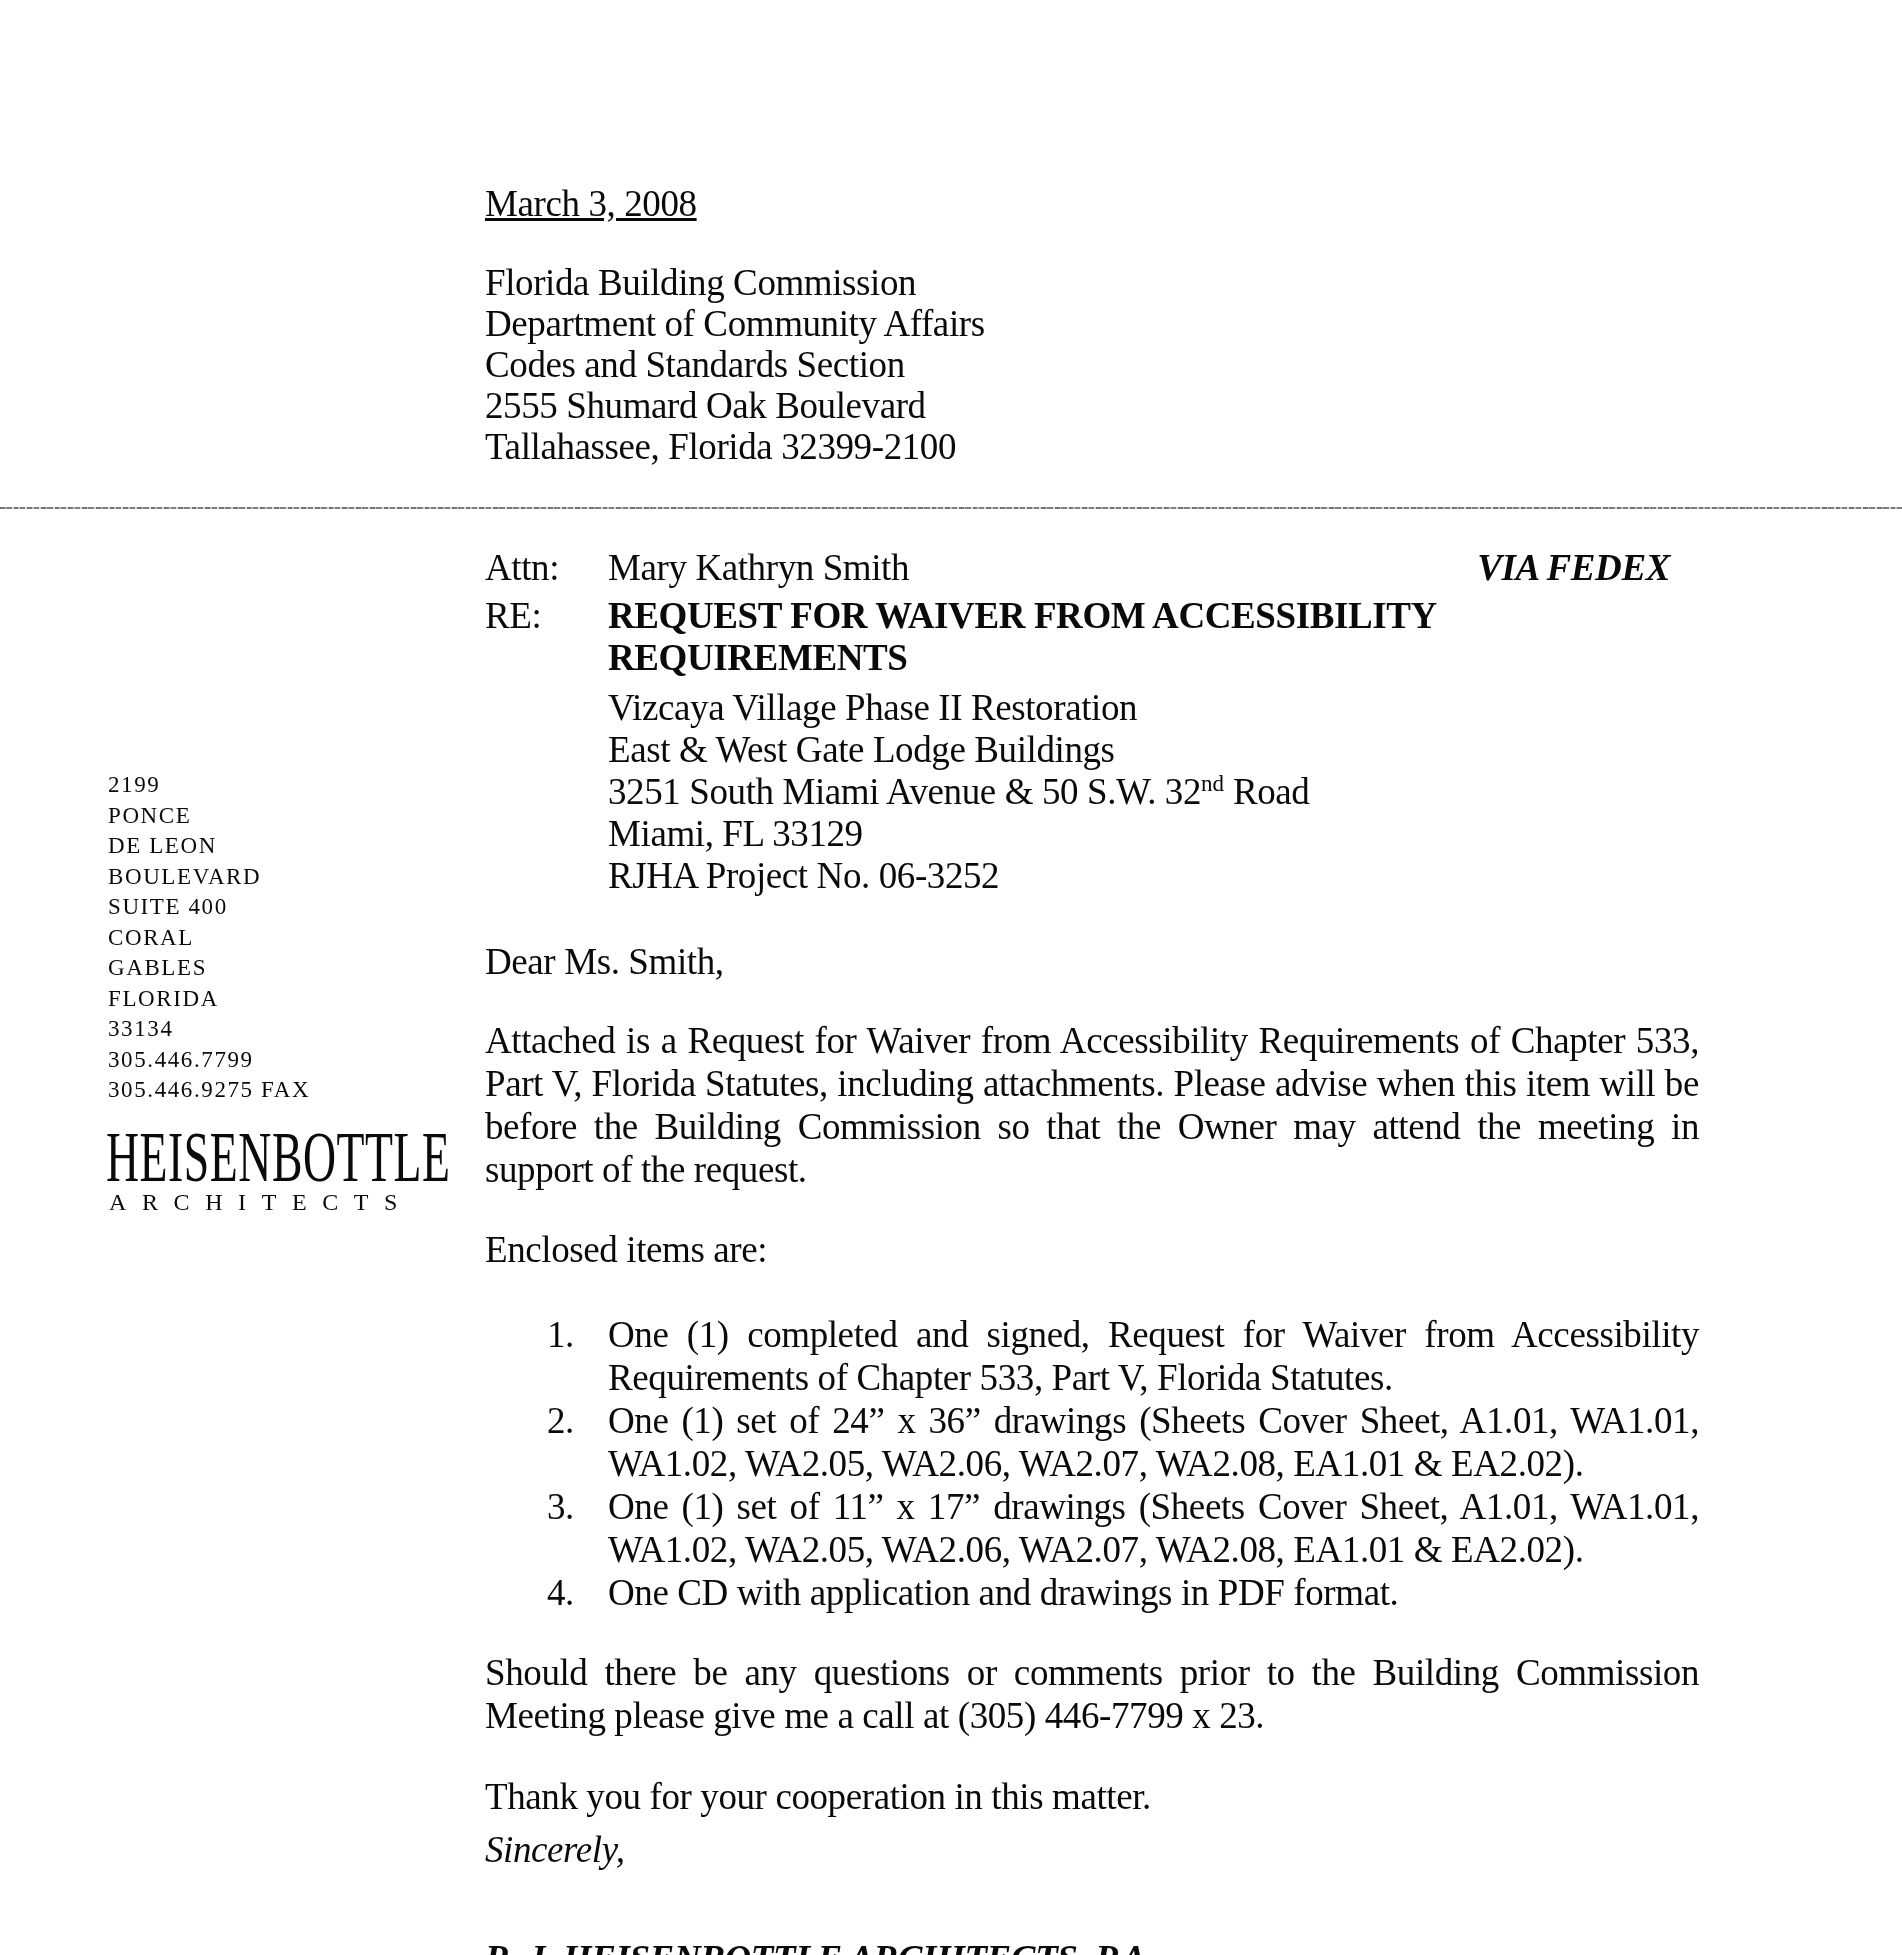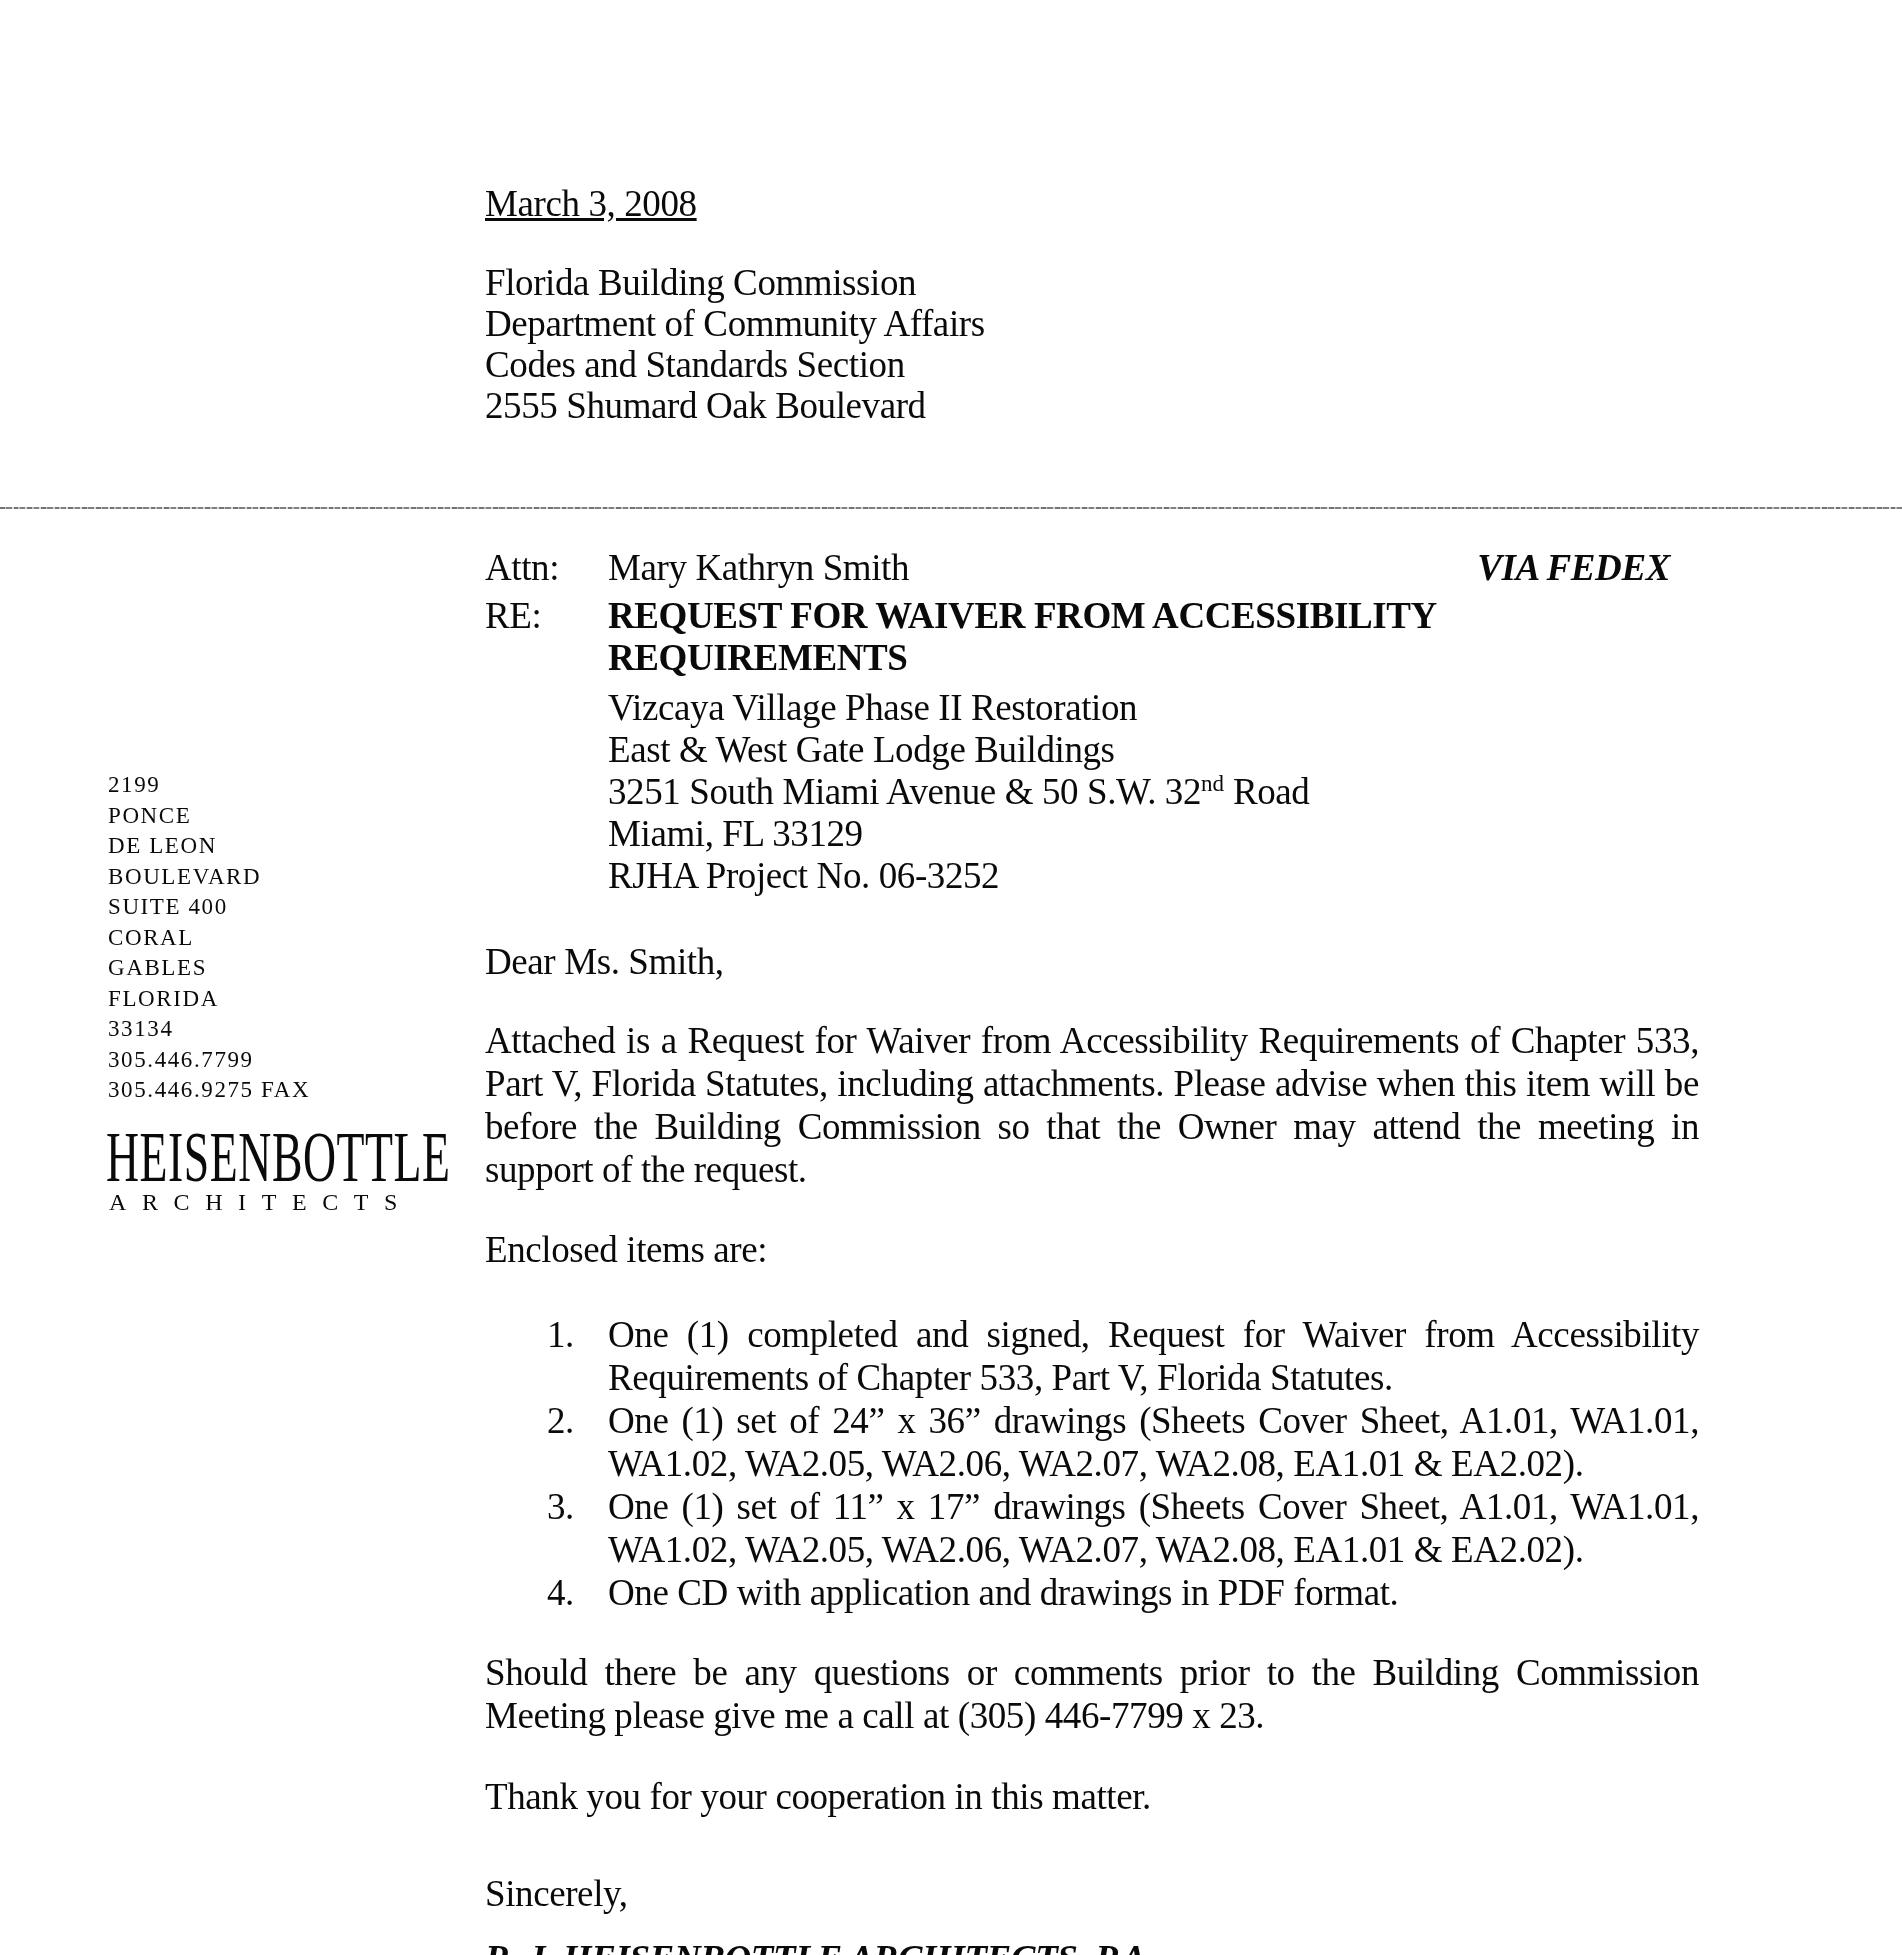--- a/index.html
+++ b/index.html
@@ -25,21 +25,21 @@
   sup{font-size:23px;letter-spacing:0;vertical-align:super;line-height:0;}
   .salutation{top:940px;}
   .para1{top:1019px;}
   .enclosed{top:1228px;}
   .list{top:1313px;padding-left:62px;width:1152px;}
   .list-item{display:flex;}
   .num{width:61px;flex:none;}
   .itext{width:1091px;text-align:justify;}
   .para2{top:1651px;}
   .para3{top:1775px;}
-  .closing{top:1872px;}
+  .closing{top:1828px;font-style:italic;}
   .company{top:1937px;font-weight:bold;font-style:italic;}
   
   .side-address{position:absolute;left:108px;top:770px;font-size:23px;line-height:30.5px;letter-spacing:1.6px;}
   .logo-main{
     position:absolute;left:106px;top:1122px;font-size:71px;line-height:71px;
     letter-spacing:0.8px;white-space:nowrap;transform:scaleX(0.645);transform-origin:left top;
   }
   .logo-sub{position:absolute;left:109px;top:1190px;font-size:24px;line-height:24px;letter-spacing:15.6px;white-space:nowrap;}
   
   .hline{
@@ -72,20 +72,21 @@
 
   <div class="content">
 
     <div class="blk date">March 3, 2008</div>
 
     <div class="blk recipient">
       <div>Florida Building Commission</div>
       <div>Department of Community Affairs</div>
       <div>Codes and Standards Section</div>
       <div>2555 Shumard Oak Boulevard</div>
+      <div>Tallahassee, Florida 32399-2100</div>
     </div>
 
     <div class="blk attn-row">
       <span class="hang-label">Attn:</span>
       <span class="attn-name">Mary Kathryn Smith</span>
       <span class="via">VIA FEDEX</span>
     </div>
 
     <div class="blk re-row">
       <span class="hang-label">RE:</span>

